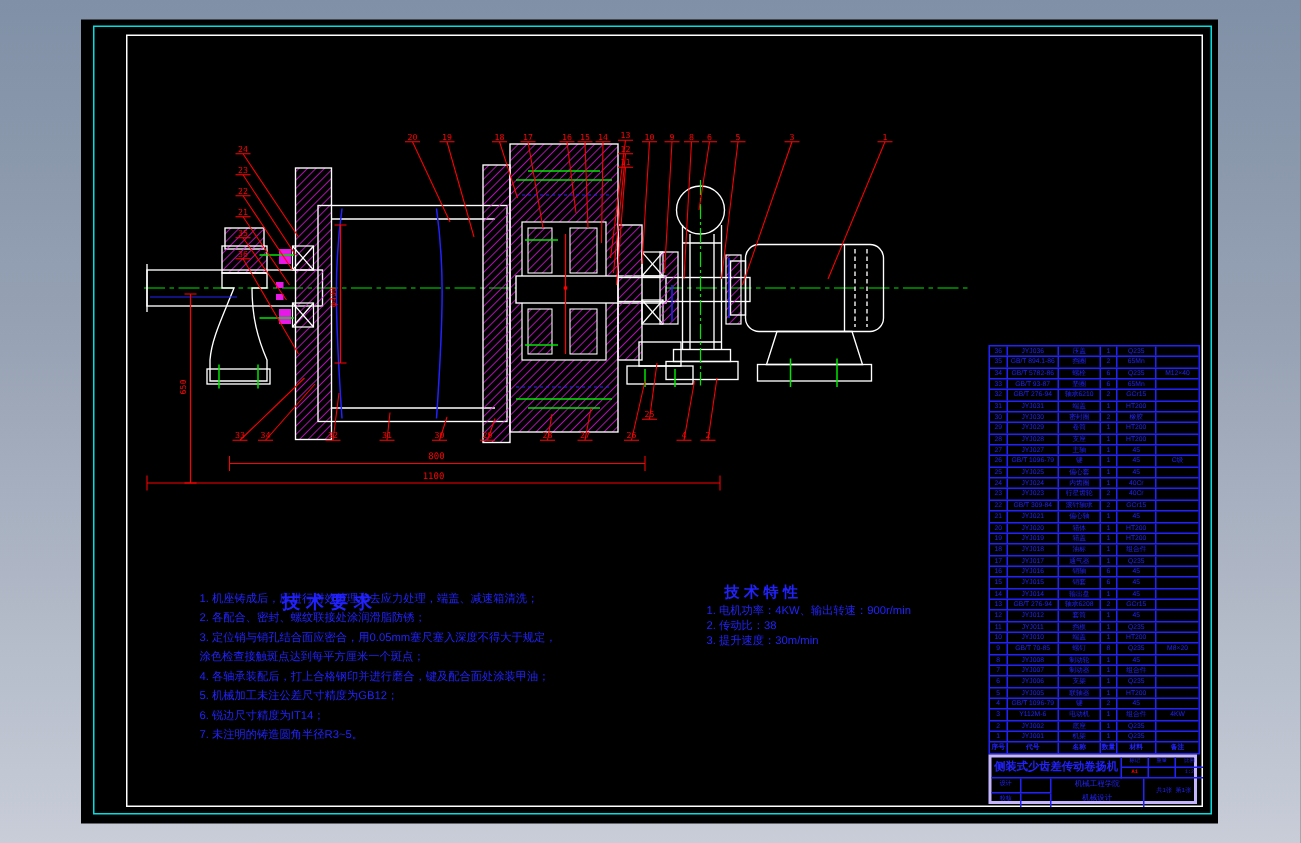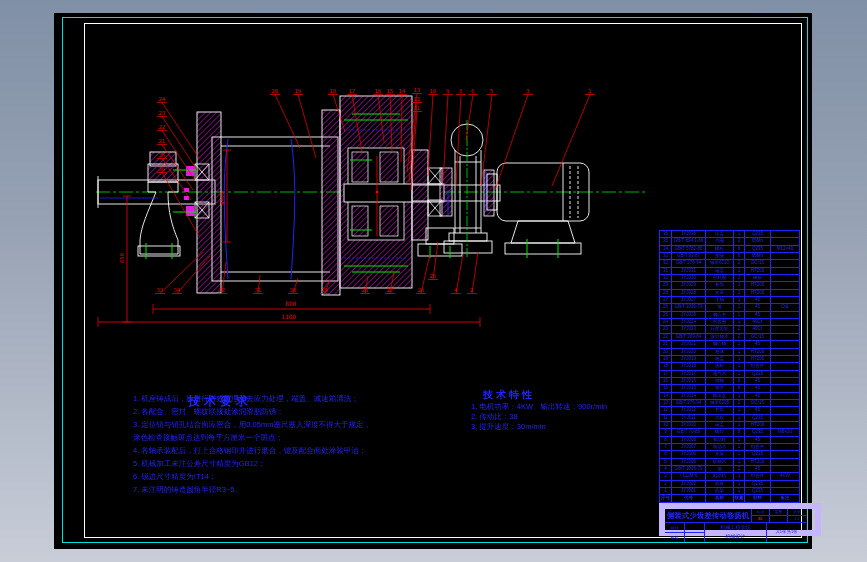--- a/index.html
+++ b/index.html
@@ -21,22 +21,22 @@
   #ptable{position:absolute;left:659px;top:230px;width:141px;height:273px;
     border:1px solid #2222ff;box-sizing:border-box;display:flex;flex-direction:column;}
   .prow{display:flex;flex:1 1 auto;border-bottom:1px solid #2222ff;box-sizing:border-box;min-height:0;}
   .prow:last-child{border-bottom:none;}
   .prow.hdr{font-weight:bold;}
   .pcell{border-right:1px solid #2222ff;box-sizing:border-box;overflow:hidden;
     font-size:4.5px;line-height:6px;color:#2222ff;text-align:center;white-space:nowrap;}
   .pcell:last-child{border-right:none;}
   .c-no{width:12px;}.c-code{width:34px;}.c-name{width:28px;}.c-qty{width:11px;}.c-mat{width:26px;}.c-note{width:30px;flex:1;}
   
-  #tblock{position:absolute;left:659px;top:503px;width:162px;height:33px;
-    border:6px solid #c4b5fd;box-sizing:border-box;color:#2222ff;}
+  #tblock{position:absolute;left:659px;top:503px;width:139px;height:33px;
+    border:2px solid #c4b5fd;box-sizing:border-box;color:#2222ff;font-family:Liberation Mono, monospace;}
   #tb-title{position:absolute;left:0;top:0;width:87px;height:14px;border-right:1px solid #2222ff;
     border-bottom:1px solid #2222ff;box-sizing:border-box;font-size:7.5px;font-weight:bold;
     line-height:14px;text-align:center;letter-spacing:0;overflow:hidden;}
   #tb-minigrid{position:absolute;left:87px;top:0;width:54px;height:14px;box-sizing:border-box;
     border-bottom:1px solid #2222ff;display:grid;grid-template-columns:1fr 1fr 1fr;grid-template-rows:1fr 1fr;}
   #tb-minigrid div{border-right:1px solid #2222ff;border-bottom:1px solid #2222ff;font-size:3.5px;
     line-height:6px;text-align:center;overflow:hidden;box-sizing:border-box;}
   #tb-minigrid div:nth-child(3n){border-right:none;}
   #tb-minigrid div:nth-child(n+4){border-bottom:none;}
   .redval{color:#ff0000;font-weight:bold;}

